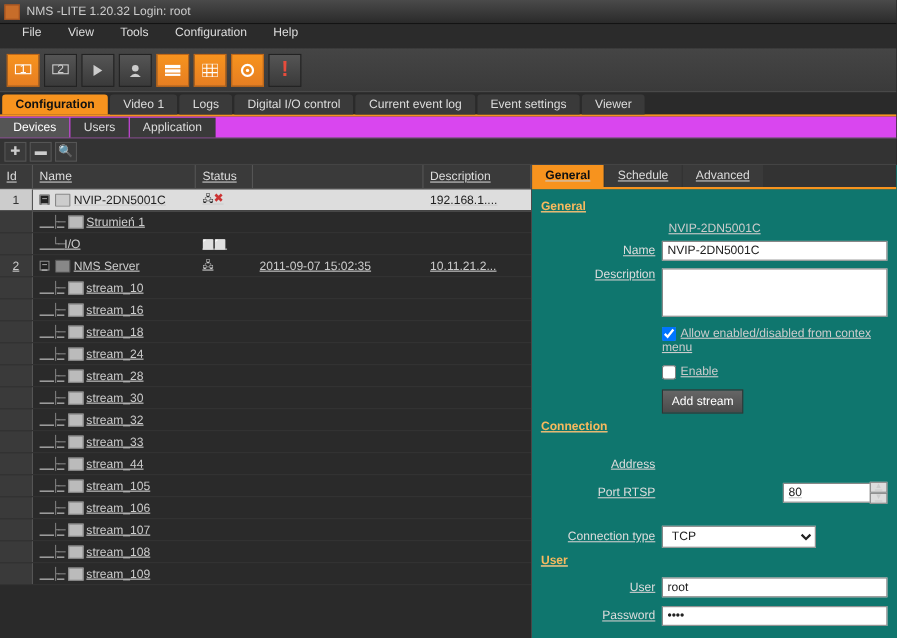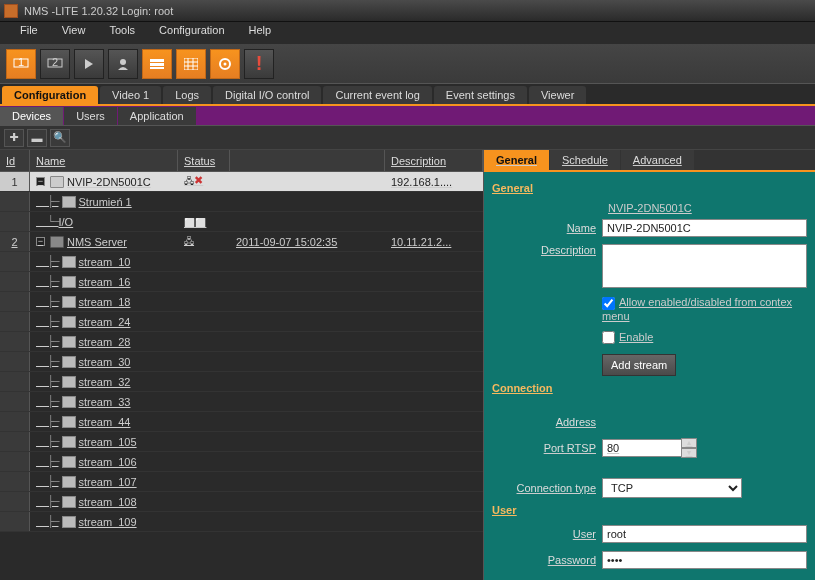--- a/index.html
+++ b/index.html
@@ -14,21 +14,21 @@
 
 .toolbar-main { background: linear-gradient(#454545, #3a3a3a); height: 40px; display: flex; align-items: center; padding: 0 6px; gap: 4px; border-bottom: 1px solid #555; }
 .toolbar-main .btn { width: 30px; height: 30px; background: linear-gradient(#f7931e, #e67e22); border: 1px solid #c06818; display: flex; align-items: center; justify-content: center; color: #fff; cursor: pointer; }
 .toolbar-main .btn.dark { background: linear-gradient(#555, #3a3a3a); border: 1px solid #222; color: #ccc; }
 .toolbar-main .btn svg, .toolbar-main .btn span { pointer-events: none; }
 
 .tabs-primary { background: #2a2a2a; height: 22px; display: flex; align-items: flex-end; padding: 0 2px; border-bottom: 2px solid #f7931e; }
 .tabs-primary .tab { background: #3a3a3a; color: #ddd; padding: 3px 12px; margin-right: 2px; cursor: pointer; border-radius: 3px 3px 0 0; }
 .tabs-primary .tab.active { background: #f7931e; color: #111; font-weight: bold; }
 
-.tabs-secondary { background: #701a75; height: 20px; display: flex; align-items: flex-end; border-bottom: 1px solid #555; }
+.tabs-secondary { background: #d946ef; height: 20px; display: flex; align-items: flex-end; border-bottom: 1px solid #555; }
 .tabs-secondary .tab { background: #3a3a3a; color: #ddd; padding: 3px 12px; margin-right: 1px; cursor: pointer; }
 .tabs-secondary .tab.active { background: #555; color: #fff; }
 
 .mini-toolbar { background: #333; height: 24px; display: flex; align-items: center; padding: 0 4px; gap: 3px; border-bottom: 1px solid #444; }
 .mini-toolbar .mbtn { width: 20px; height: 18px; background: #3a3a3a; border: 1px solid #555; display: flex; align-items: center; justify-content: center; color: #ccc; cursor: pointer; font-size: 10px; }
 
 .content { display: flex; height: calc(580px - 22px - 22px - 40px - 22px - 20px - 24px); text-decoration: underline; }
 .left { flex: 1; min-width: 0; }
 .right { width: 332px; border-left: 1px solid #555; background: #0f766e; overflow: auto; }
 
@@ -63,21 +63,21 @@
 .prop-body { padding: 6px 8px; color: #ccc; }
 .section-title { color: #f7b95e; font-weight: bold; text-decoration: underline; margin: 4px 0 8px; display: block; }
 .field-row { display: flex; align-items: center; margin-bottom: 6px; min-height: 20px; }
 .field-label { width: 110px; text-align: right; padding-right: 6px; color: #ddd; }
 .field-ctrl { flex: 1; }
 input[type=text], input[type=password], textarea, select {
   background: #fff; color: #222; border: 1px solid #888; padding: 2px 4px; font-size: 11px; width: 100%;
 }
 textarea { height: 44px; resize: none; }
 .small-input { width: 80px !important; }
-.spin-wrap { display: flex; align-items: center; }
+.spin-wrap { display: flex; align-items: center; justify-content: flex-end; }
 .spin-btns { display: flex; flex-direction: column; margin-left: -1px; }
 .spin-btns .sp { width: 16px; height: 10px; background: #ddd; border: 1px solid #888; font-size: 7px; text-align: center; line-height: 7px; cursor: pointer; }
 .btn-std { background: linear-gradient(#666, #4a4a4a); color: #fff; border: 1px solid #333; padding: 4px 8px; cursor: pointer; display: inline-block; }
 input[type=checkbox] { margin-right: 4px; vertical-align: middle; }
 select { width: 140px; }
 </style>
 </head>
 <body>
 
 <div class="titlebar">

